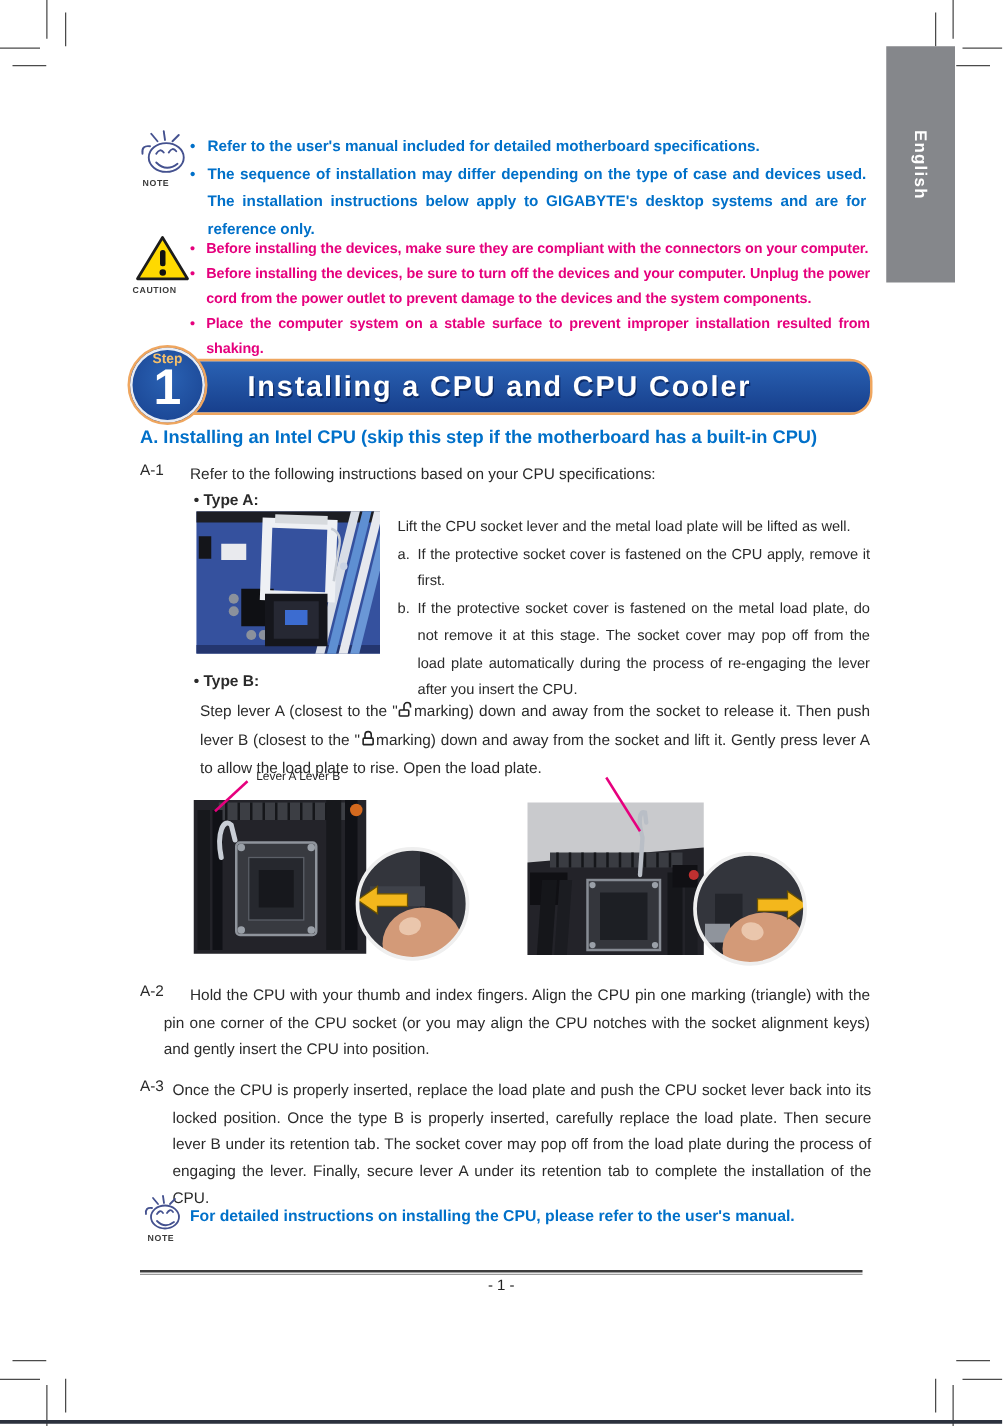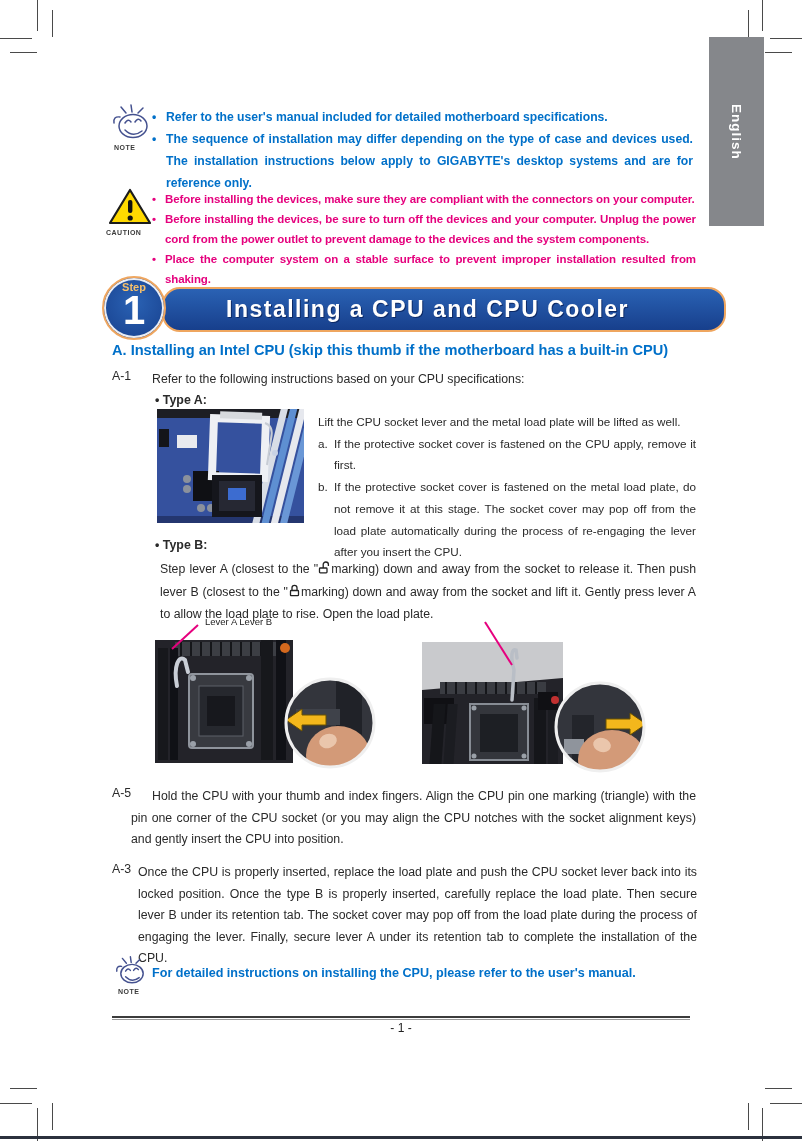--- a/index.html
+++ b/index.html
@@ -17,21 +17,21 @@
   .note-item{display:flex;line-height:22px;font-weight:bold;font-size:12.2px;color:#0070C9;}
   .note-item .btx{flex:1;text-align:justify;}
   .note-item::before{content:"•";width:14px;flex:none;}
   .caut-list{position:absolute;left:152px;top:189px;width:544px;}
   .caut-item{display:flex;line-height:20px;font-weight:bold;font-size:11.5px;color:#E5007D;letter-spacing:-.1px;}
   .caut-item .btx{flex:1;text-align:justify;}
   .caut-item::before{content:"•";width:13px;flex:none;color:#E5007D;}
   
   .banner-bar{position:absolute;left:134px;top:287px;width:564px;height:45px;border-radius:18px;
               background:linear-gradient(#2a62b4,#173f8c);border:2px solid #EFA65F;box-sizing:border-box;
-              display:flex;align-items:center;margin-left:28px;}
+              display:flex;align-items:center;}
   .banner-bar span{color:#fff;font-weight:bold;font-size:23px;letter-spacing:1.5px;padding-left:62px;
                    text-shadow:1px 1px 0 #0d2a66;}
   .step-circle{position:absolute;left:102px;top:276px;width:64px;height:64px;border-radius:50%;
                background:radial-gradient(circle at 50% 40%,#2a62b4,#173f8c);border:2px solid #EFA65F;
                box-shadow:inset 0 0 0 2px rgba(255,255,255,.9);box-sizing:border-box;text-align:center;}
   .step-circle .word{position:absolute;top:3px;left:0;right:0;color:#F7C06A;font-size:11px;font-weight:bold;}
   .step-circle .num{position:absolute;top:10px;left:0;right:0;color:#fff;font-size:40px;font-weight:bold;}
   
   .sec-head{position:absolute;left:112px;top:342px;width:590px;color:#0070C9;font-weight:bold;font-size:14.6px;}
   .body-txt{font-size:12.3px;line-height:21.5px;color:#2a2a2a;}
@@ -120,21 +120,21 @@
     </div>
 
   <div class="banner-bar">
     <span>Installing a CPU and CPU Cooler</span>
   </div>
   <div class="step-circle">
     <div class="word">Step</div>
     <div class="num">1</div>
   </div>
 
-  <div class="sec-head">A. Installing an Intel CPU (skip this thumb if the motherboard has a built-in CPU)</div>
+  <div class="sec-head">A. Installing an Intel CPU (skip this step if the motherboard has a built-in CPU)</div>
 
   <span class="plabel" style="left:112px;top:369px;">A-1</span>
   <div class="abs body-txt" style="left:152px;top:369px;width:545px;">Refer to the following instructions based on your CPU specifications:</div>
 
   <div class="bullet-row" style="left:155px;top:393px;"><span>Type A:</span></div>
 
   <svg class="abs" style="left:157px;top:409px;" width="147" height="114" viewBox="0 0 147 114">
     <rect width="147" height="114" fill="#35519e"></rect>
     <rect width="147" height="9" fill="#1d1e24"></rect>
     <rect y="107" width="147" height="7" fill="#24366f"></rect>
@@ -287,21 +287,21 @@
         <rect x="432" y="100" width="22" height="64" fill="#23252b"></rect>
         <rect x="424" y="124" width="20" height="15" fill="#8f949c"></rect>
         <ellipse cx="472" cy="144" rx="34" ry="29" fill="#d39a78"></ellipse>
         <ellipse cx="462" cy="130" rx="9" ry="7" fill="#eac6ac" transform="rotate(16 462 130)"></ellipse>
         <polygon points="506,109 490,98 490,104 466,104 466,114 490,114 490,120" fill="#F3B71C" stroke="#6b5200" stroke-width="1"></polygon>
       </g>
       <circle cx="460" cy="112" r="44" fill="none" stroke="#efefef" stroke-width="3"></circle>
     </g>
   </svg>
 
-  <span class="plabel" style="left:112px;top:786px;">A-5</span>
+  <span class="plabel" style="left:112px;top:786px;">A-2</span>
   <div class="a-para body-txt" style="left:131px;top:786px;width:565px;text-indent:21px;">Hold the CPU with your thumb and index fingers. Align the CPU pin one marking (triangle) with the pin one corner of the CPU socket (or you may align the CPU notches with the socket alignment keys) and gently insert the CPU into position.</div>
 
   <span class="plabel" style="left:112px;top:862px;">A-3</span>
   <div class="a-para body-txt" style="left:138px;top:862px;width:559px;">Once the CPU is properly inserted, replace the load plate and push the CPU socket lever back into its locked position. Once the type B is properly inserted, carefully replace the load plate. Then secure lever B under its retention tab. The socket cover may pop off from the load plate during the process of engaging the lever. Finally, secure lever A under its retention tab to complete the installation of the CPU.</div>
 
   <svg class="abs" style="left:115px;top:956px;" width="34" height="32" viewBox="0 0 42 40">
     <g fill="none" stroke="#44518f" stroke-width="1.8" stroke-linecap="round">
       <path d="M14,9 L9,3"></path>
         <path d="M20,8 L19,1"></path>
         <path d="M26,9 L31,4"></path>

